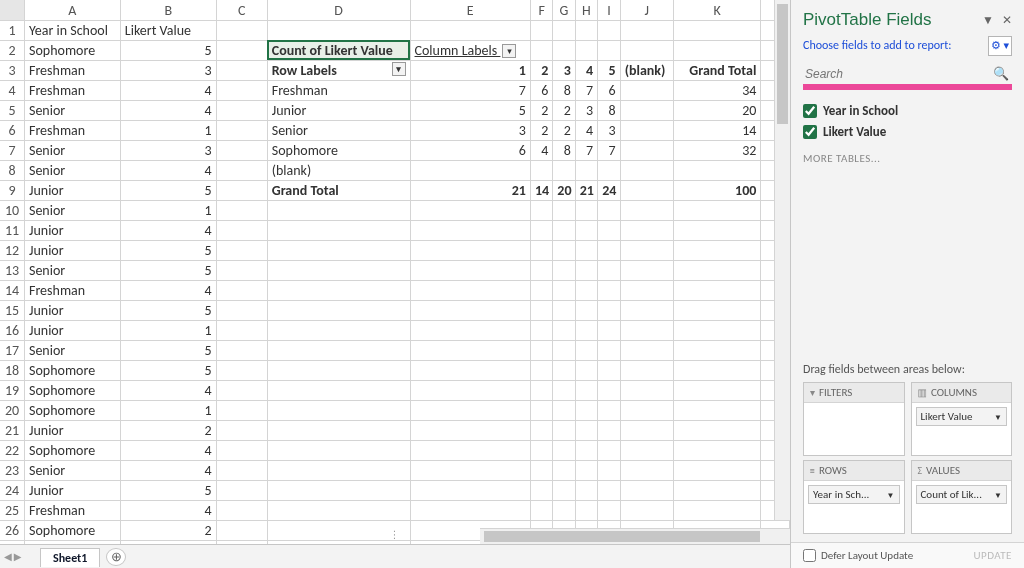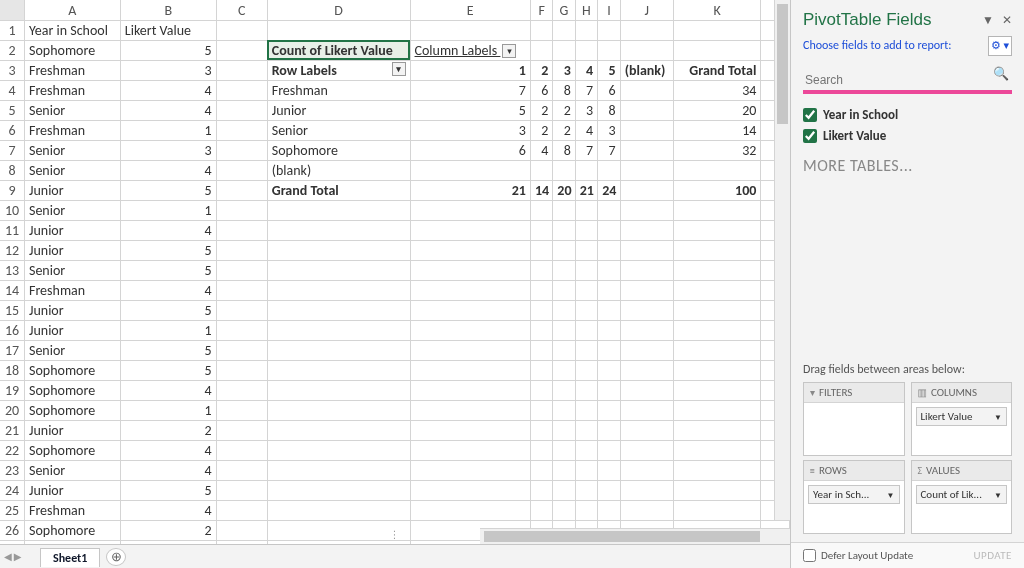--- a/index.html
+++ b/index.html
@@ -28,26 +28,26 @@
 .vscroll::before { content: ""; position: absolute; top: 4px; left: 2px; right: 2px; height: 120px; background: #c6c6c6; }
 .scroll-dots { position: absolute; left: 50%; transform: translateX(-50%); bottom: 27px; font-size: 10px; color: #999; letter-spacing: 1px; }
 
 .pane { position: absolute; top: 0; right: 0; width: 234px; height: 568px; background: #f3f3f3; border-left: 1px solid #c6c6c6; font-size: 12px; display: flex; flex-direction: column; }
 .pane-hdr { padding: 10px 12px 6px; display: flex; align-items: center; justify-content: space-between; }
 .pane-hdr h1 { font-size: 17px; font-weight: 300; color: #217346; font-family: "Segoe UI Light","Segoe UI",Arial,sans-serif; }
 .pane-hdr .ctrls { display: flex; gap: 8px; color: #666; font-size: 12px; }
 .pane-sub { padding: 0 12px 8px; color: #1d4ed8; line-height: 1.3; display: flex; align-items: center; justify-content: space-between; }
 .gear { width: 24px; height: 20px; border: 1px solid #b5b5b5; display: flex; align-items: center; justify-content: center; font-size: 11px; background: #fff; }
 .search { margin: 0 12px 6px; position: relative; }
-.search input { width: 100%; border: none; border-bottom: 4px solid #ec4899; background: transparent; padding: 3px 18px 3px 2px; color: #888; font-size: 12px; margin-top: 6px; }
+.search input { width: 100%; border: none; border-bottom: 6px solid #ec4899; background: transparent; padding: 3px 18px 3px 2px; font-style: italic; color: #888; font-size: 12px; }
 .search .mag { position: absolute; right: 2px; top: 2px; color: #1f6fb5; font-size: 13px; }
 .fields { padding: 4px 12px; flex: 0 0 auto; }
 .field-row { display: flex; align-items: center; gap: 6px; padding: 3px 0; font-size: 13px; }
 .field-row input { width: 14px; height: 14px; accent-color: #217346; }
-.more { color: #888; padding: 6px 12px; font-size: 16px; letter-spacing: 0.5px; }
+.more { color: #888; padding: 6px 12px; font-size: 11px; letter-spacing: 0.5px; }
 .spacer { flex: 1; }
 .drag-label { padding: 8px 12px 6px; color: #555; }
 .areas { display: grid; grid-template-columns: 1fr 1fr; gap: 4px 6px; padding: 0 12px 8px; }
 .area { background: #fff; border: 1px solid #c6c6c6; min-height: 74px; display: flex; flex-direction: column; }
 .area-hdr { background: #eaeaea; padding: 3px 6px; color: #666; font-size: 11px; display: flex; align-items: center; gap: 4px; border-bottom: 1px solid #d4d4d4; }
 .area-hdr .aicon { font-size: 10px; color: #888; }
 .chip { margin: 4px; background: #f3f3f3; border: 1px solid #c6c6c6; padding: 2px 4px; display: flex; align-items: center; justify-content: space-between; font-size: 11px; }
 .chip .dd { font-size: 8px; color: #333; }
 .defer { padding: 6px 12px; display: flex; align-items: center; justify-content: space-between; border-top: 1px solid #d4d4d4; background: #f9f9f9; }
 .defer label { display: flex; align-items: center; gap: 5px; color: #555; font-size: 11px; }

